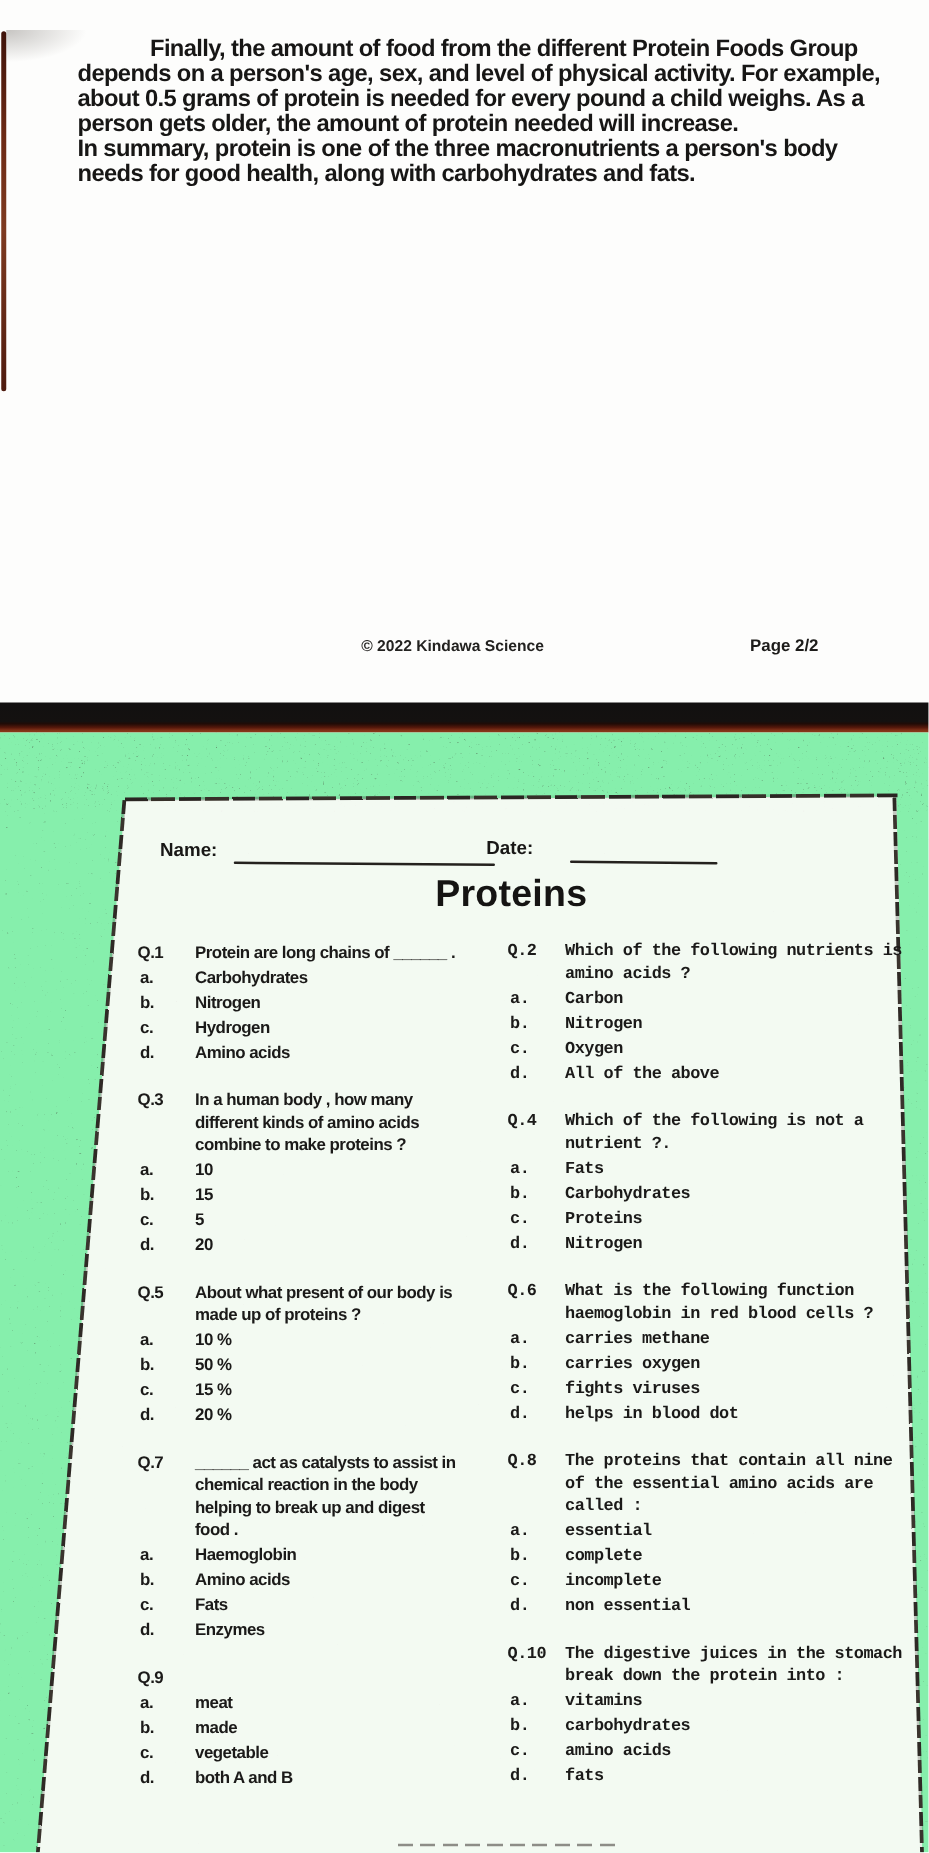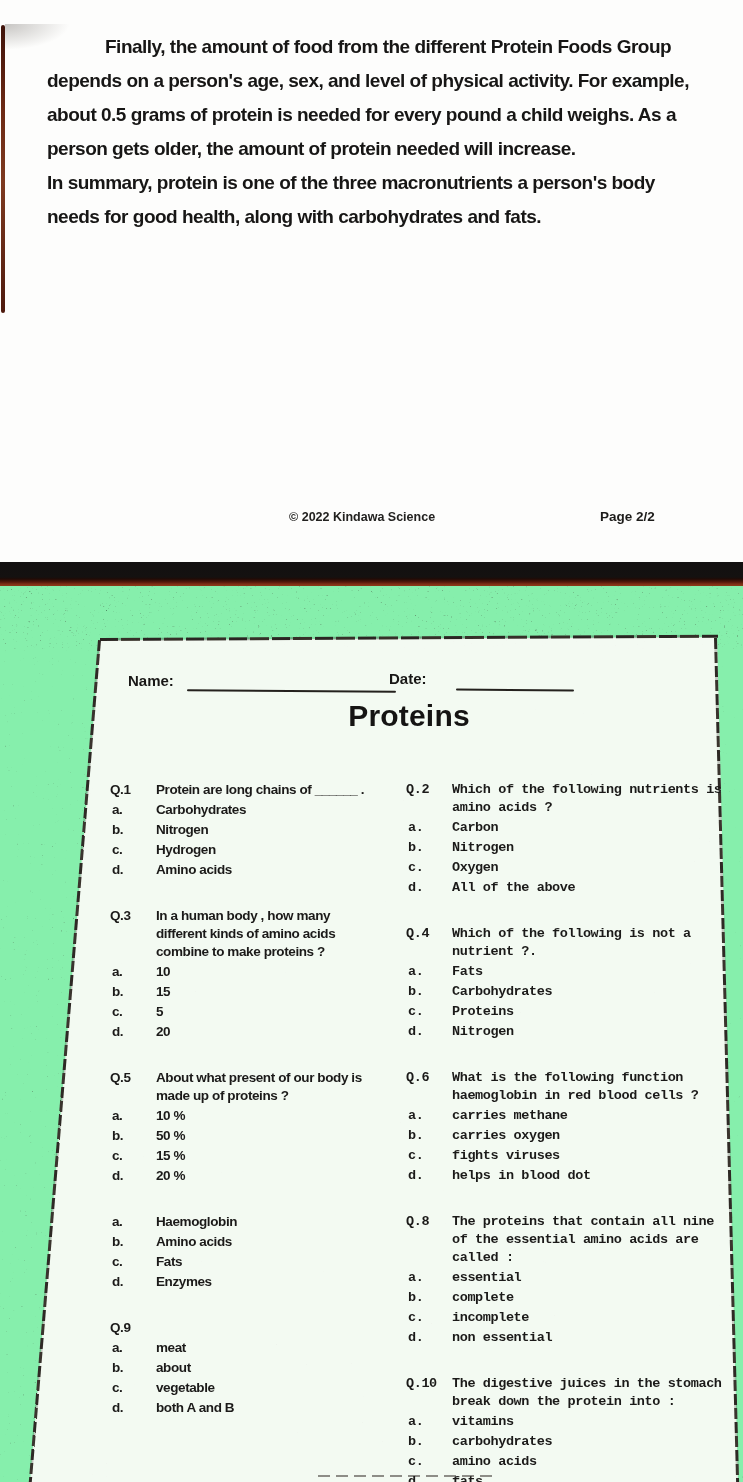--- a/index.html
+++ b/index.html
@@ -5,22 +5,22 @@
   html,body{margin:0;padding:0;background:#ffffff;}
   .canvas{position:relative;width:743px;height:1482px;overflow:hidden;background:#fefefe;
           font-family:"Liberation Sans",sans-serif;}
 
   
   .page1{position:absolute;left:0;top:0;width:743px;height:562px;background:#fdfdfc;}
   .p1-stripe{position:absolute;left:1px;top:25px;width:4px;height:288px;border-radius:2px;
              background:linear-gradient(180deg,#3f130a 0%,#6d2a15 30%,#7e3a20 55%,#4e1a0e 100%);}
   .p1-corner{position:absolute;left:5px;top:24px;width:70px;height:28px;
              background:radial-gradient(ellipse at 0% 0%,rgba(110,105,100,.38),rgba(110,105,100,0) 65%);}
-  .p1-text{position:absolute;left:47px;top:30px;width:664px;margin:0;
-           font-size:19px;font-weight:700;letter-spacing:-0.5px;line-height:34px;
+  .p1-text{position:absolute;left:62px;top:30px;width:664px;margin:0;
+           font-size:19px;font-weight:700;letter-spacing:-0.5px;line-height:20px;
            color:#171615;white-space:pre-line;text-indent:58px;}
   .copyright{position:absolute;left:289px;top:510px;font-size:12.5px;font-weight:700;color:#232220;}
   .pagenum{position:absolute;left:600px;top:509px;font-size:13.5px;font-weight:700;color:#1d1c1a;}
 
   
   .band{position:absolute;left:0;top:562px;width:743px;height:24px;
         background:linear-gradient(180deg,#121010 0px,#141110 15px,#200b06 17px,#54180b 20px,#7c2f16 22px,#8c3a1a 24px);}
 
   
   .page2{position:absolute;left:0;top:586px;width:743px;height:896px;background:#86efac;overflow:hidden;}
@@ -44,21 +44,21 @@
   .nd-line{position:absolute;height:2.4px;background:#24211e;border-radius:1px;}
   .name-line{left:187px;top:104px;width:209px;transform:rotate(0.4deg);}
   .date-line{left:456px;top:103px;width:118px;transform:rotate(0.6deg);}
 
   .title{position:absolute;left:100px;top:112px;width:618px;margin:0;text-align:center;
          font-size:30px;line-height:36px;font-weight:700;letter-spacing:0.2px;color:#151413;}
 
   .col{position:absolute;top:167px;font-size:13.5px;font-weight:700;letter-spacing:-0.4px;color:#1b1a19;}
   .col-left{left:106px;width:300px;}
   .col-right{left:402px;width:322px;font-family:Liberation Mono, monospace;}
-  .q{margin-bottom:20px;margin-top:28px;}
+  .q{margin-bottom:20px;}
   .q-head{display:flex;line-height:18px;}
   .q-id{flex:0 0 46px;padding-left:4px;}
   .q-text{white-space:pre;}
   .opt{display:flex;line-height:18px;margin-top:2px;padding-left:6px;}
   .opt-letter{flex:0 0 44px;}
   .opt-text{white-space:pre;}
 </style>
 </head>
 <body>
 
@@ -183,20 +183,27 @@
           <span class="opt-letter">c.</span>
           <span class="opt-text">15 %</span>
         </div>
         <div class="opt">
           <span class="opt-letter">d.</span>
           <span class="opt-text">20 %</span>
         </div>
       </div>
 
       <div class="q">
+        <div class="q-head">
+          <span class="q-id">Q.7</span>
+          <span class="q-text">______ act as catalysts to assist in
+chemical reaction in the body
+helping to break up and digest
+food .</span>
+        </div>
         <div class="opt">
           <span class="opt-letter">a.</span>
           <span class="opt-text">Haemoglobin</span>
         </div>
         <div class="opt">
           <span class="opt-letter">b.</span>
           <span class="opt-text">Amino acids</span>
         </div>
         <div class="opt">
           <span class="opt-letter">c.</span>
@@ -211,21 +218,21 @@
       <div class="q">
         <div class="q-head">
           <span class="q-id">Q.9</span>
         </div>
         <div class="opt">
           <span class="opt-letter">a.</span>
           <span class="opt-text">meat</span>
         </div>
         <div class="opt">
           <span class="opt-letter">b.</span>
-          <span class="opt-text">about</span>
+          <span class="opt-text">made</span>
         </div>
         <div class="opt">
           <span class="opt-letter">c.</span>
           <span class="opt-text">vegetable</span>
         </div>
         <div class="opt">
           <span class="opt-letter">d.</span>
           <span class="opt-text">both A and B</span>
         </div>
       </div>

